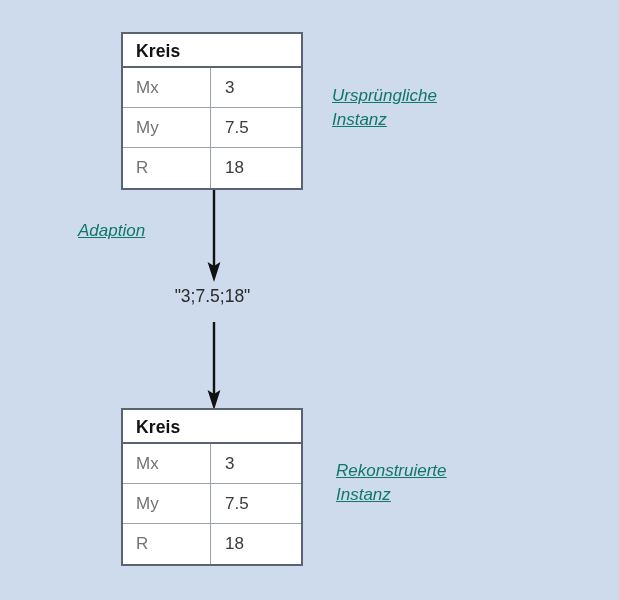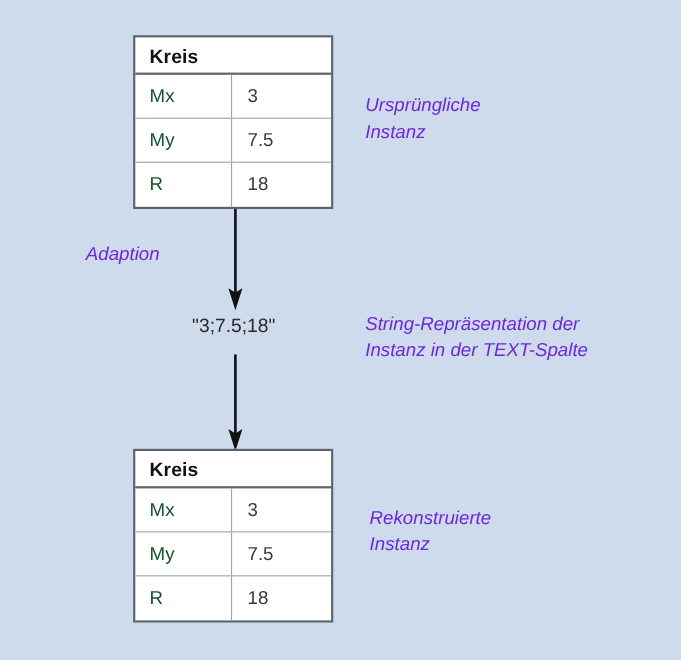--- a/index.html
+++ b/index.html
@@ -51,21 +51,21 @@
   .tbl-row:last-child {
     border-bottom: none;
   }
   .cell-key {
     width: 88px;
     box-sizing: border-box;
     border-right: 1px solid #9aa2ab;
     padding-left: 13px;
     line-height: 39px;
     font-size: 17px;
-    color: #14532d;
+    color: #737373;
   }
   .cell-val {
     flex: 1;
     box-sizing: border-box;
     padding-left: 14px;
     line-height: 39px;
     font-size: 17px;
     color: #3a3a3a;
   }
 
@@ -78,22 +78,23 @@
   .arrow-1 { top: 190px; height: 92px; }
   .arrow-2 { top: 322px; height: 88px; }
   .arrow svg { display: block; }
 
   
   .label {
     position: absolute;
     font-style: italic;
     font-size: 17px;
     line-height: 24px;
-    color: #6d28d9;
+    color: #0f766e;
     white-space: pre-line;
+    text-decoration: underline;
   }
   .lbl-urspruenglich { left: 332px; top: 84px; }
   .lbl-adaption      { left: 78px;  top: 219px; }
   .lbl-stringrep     { left: 332px; top: 283px; }
   .lbl-konvertierung { left: 27px;  top: 345px; }
   .lbl-rekonstruiert { left: 336px; top: 459px; }
 
   
   .string-value {
     position: absolute;
@@ -131,22 +132,20 @@
 
   <div class="arrow arrow-1">
     <svg width="18" height="92" viewBox="0 0 18 92" aria-hidden="true">
       <line x1="9" y1="0" x2="9" y2="78" stroke="#111111" stroke-width="2.4"></line>
       <polygon points="9,92 2.6,72 9,76 15.4,72" fill="#111111"></polygon>
     </svg>
   </div>
   <div class="label lbl-adaption">Adaption</div>
 
   <div class="string-value">"3;7.5;18"</div>
-  <div class="label lbl-stringrep">String-Repräsentation der
-Instanz in der TEXT-Spalte</div>
 
   <div class="arrow arrow-2">
     <svg width="18" height="88" viewBox="0 0 18 88" aria-hidden="true">
       <line x1="9" y1="0" x2="9" y2="74" stroke="#111111" stroke-width="2.4"></line>
       <polygon points="9,88 2.6,68 9,72 15.4,68" fill="#111111"></polygon>
     </svg>
   </div>
 
   <div class="uml-table tbl-bot">
     <div class="tbl-header">Kreis</div>

